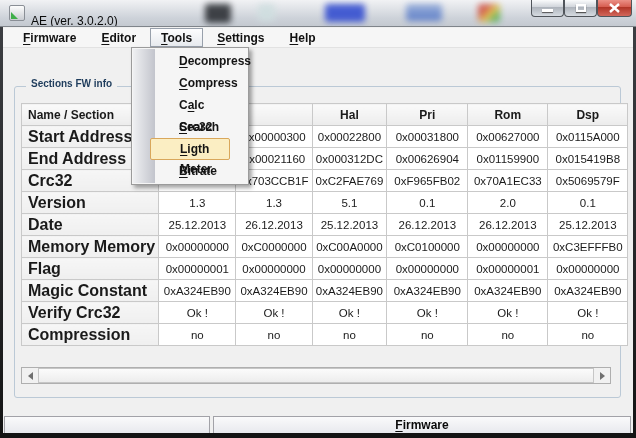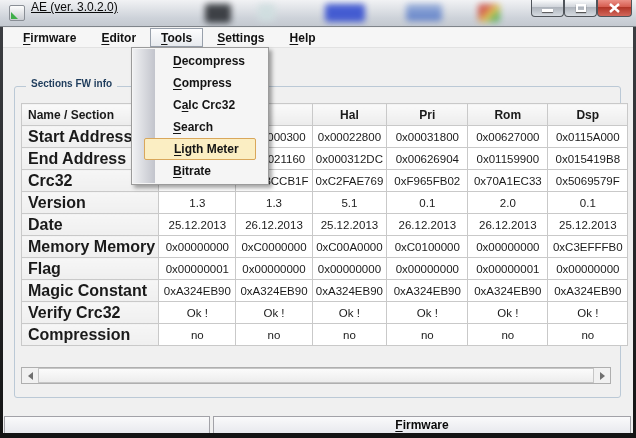--- a/index.html
+++ b/index.html
@@ -12,21 +12,21 @@
   
   #titlebar { position:absolute; left:0; top:0; width:636px; height:27px;
               background:linear-gradient(#F1F2F4,#CDD2D9 70%,#C4C9D0);
               border-bottom:1px solid #7F848A; overflow:hidden; }
   .blob { position:absolute; top:4px; filter:blur(3px); opacity:.85; border-radius:3px; }
   #app-icon { position:absolute; left:9px; top:5px; width:16px; height:16px;
               background:linear-gradient(#FDFDFD,#C9CCD2); border:1px solid #8A8F96;
               border-radius:2px; }
   #app-icon:after { content:""; position:absolute; left:1px; bottom:1px; width:0; height:0;
               border-left:7px solid #3FAE49; border-top:7px solid transparent; }
-  #title-text { position:absolute; left:31px; top:0; font-size:12px; color:#0A0A0A;text-decoration:underline; }
+  #title-text { position:absolute; left:31px; top:14px; font-size:12px; color:#0A0A0A; }
 
   .winbtn { position:absolute; top:0; height:17px; width:33px;
             border:1px solid #50555B; border-top:none; border-radius:0 0 4px 4px;
             background:linear-gradient(#FAFBFC,#CFD4DA 45%,#AEB4BC 46%,#D6DBE1);
             display:flex; align-items:center; justify-content:center; }
   #btn-min  { left:531px; }
   #btn-max  { left:564px; }
   #btn-close{ left:597px; width:35px;
               background:linear-gradient(#EB9086,#D55B4E 45%,#B13527 46%,#D2675B); }
   #btn-min .bar { width:11px; height:3px; background:#FFF; box-shadow:0 1px 1px #555; margin-top:4px;}
@@ -72,23 +72,23 @@
               align-items:center; justify-content:center; }
   #sb-left  { left:0; }  #sb-right { right:0; }
   .tri-l { width:0; height:0; border-top:4px solid transparent; border-bottom:4px solid transparent;
            border-right:5px solid #6F6F6F; }
   .tri-r { width:0; height:0; border-top:4px solid transparent; border-bottom:4px solid transparent;
            border-left:5px solid #6F6F6F; }
   #sb-thumb { position:absolute; left:16px; top:0; right:16px; height:15px;
               background:linear-gradient(#FBFBFB,#EDEDED); border:1px solid #C6C6C6; }
 
   
-  #tools-menu { position:absolute; left:131px; top:47px; width:138px;
+  #tools-menu { position:absolute; left:131px; top:47px; width:118px;
                 background:#F5F5F5; border:1px solid #9B9B9B;
-                box-shadow:3px 3px 4px rgba(0,0,0,.35); z-index:30; padding:2px 10px; }
+                box-shadow:3px 3px 4px rgba(0,0,0,.35); z-index:30; padding:2px 16px; }
   #menu-strip { position:absolute; left:1px; top:1px; bottom:1px; width:22px;
                 background:linear-gradient(to right,#EFF0F2,#C2C4CC); }
   .menu-item { position:relative; height:22px; line-height:22px; padding-left:31px;
                font-size:12px; font-weight:bold; color:#141414; }
   .menu-item.hl { margin:0 2px; padding-left:29px; height:22px; line-height:20px;
                background:#FBEEC3; border:1px solid #D9A75B; border-radius:2px; }
 
   
   .status-panel { position:absolute; top:416px; height:18px;
                   border:1px solid #A2A2A8;

